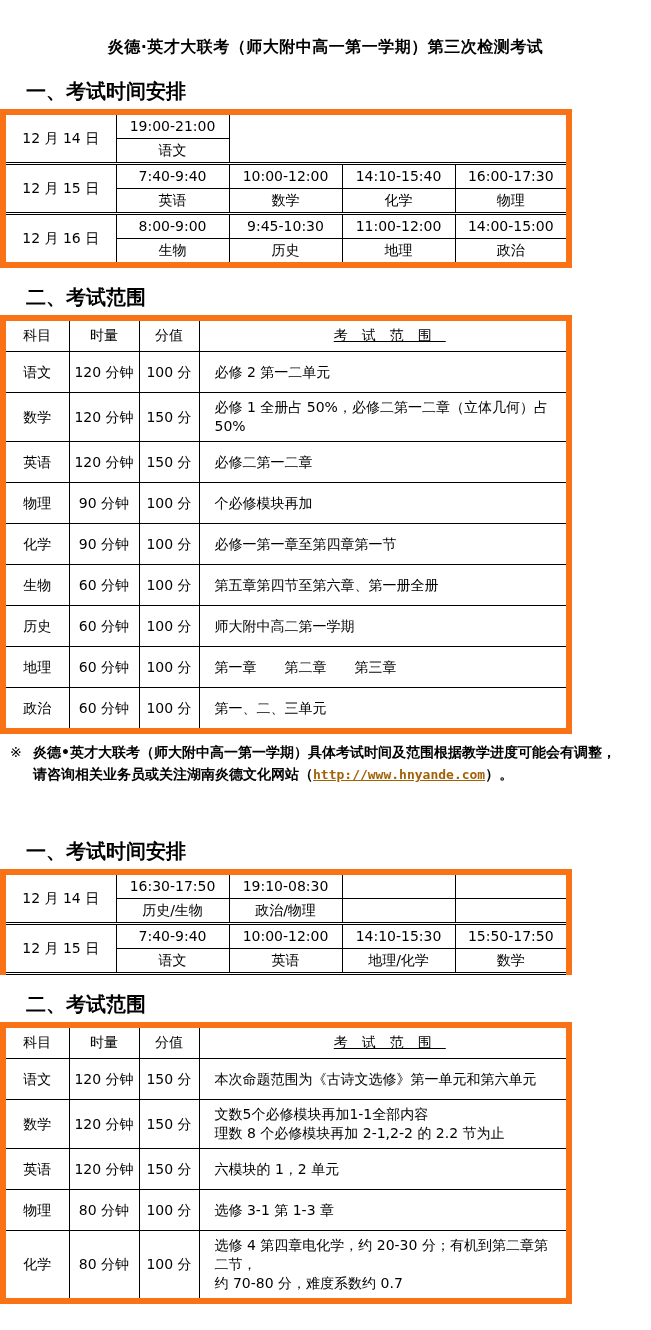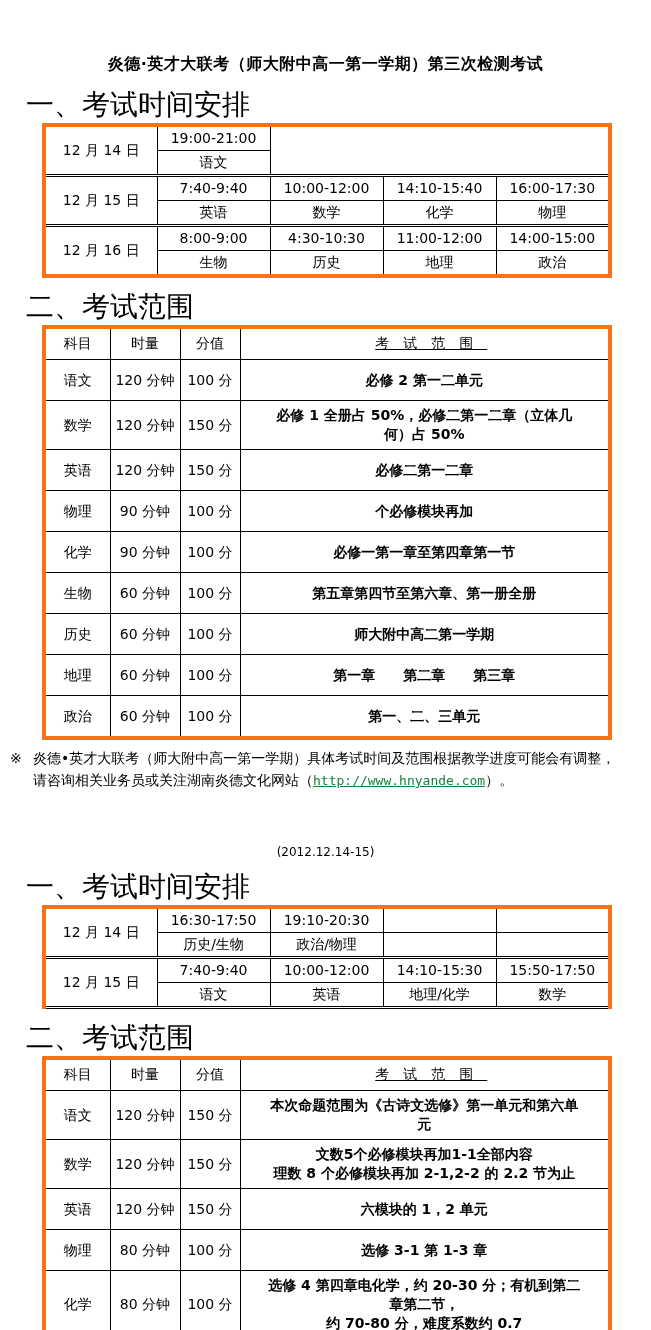--- a/index.html
+++ b/index.html
@@ -10,47 +10,46 @@
     font-family: "DejaVu Sans", sans-serif;
   }
   .page {
     width: 651px;
     min-height: 1330px;
     box-sizing: border-box;
     padding-top: 36px;
     background: #ffffff;
   }
   .exam-title {
-    margin: 17px;
+    margin: 0;
     text-align: center;
     font-size: 16px;
     font-weight: bold;
     line-height: 22px;
     letter-spacing: 0.5px;
   }
   .exam-subtitle {
     text-align: center;
     font-size: 12px;
     line-height: 16px;
     margin-top: 5px;
   }
   .section-heading {
-    font-size: 28px;
-    font-weight: normal;
+    font-size: 20px;
+    font-weight: bold;
     line-height: 26px;
-    margin: 14px 0 5px 26px;
+    margin: 20px 0 5px 26px;
   }
   .section-heading.range-heading { margin-top: 16px; }
 
   table.doc-table {
     border-collapse: collapse;
     table-layout: fixed;
     width: 566px;
-    margin-left: 42px;
-    border: 4px solid #f97316;
+    border: 6px solid #f97316;
   }
   table.doc-table td, table.doc-table th {
     border: 1px solid #000;
     font-size: 14px;
     font-weight: normal;
     overflow: hidden;
   }
   
   .schedule td {
     text-align: center;
@@ -68,40 +67,39 @@
     padding: 0;
   }
   .ranges th.spaced { letter-spacing: 14px; text-indent: 14px; text-decoration: underline; }
   .ranges td {
     height: 30px;
     line-height: 19px;
     padding: 2px 0;
     text-align: center;
   }
   .ranges td.c-range {
-    text-align: center;
-    padding: 5px 25px;
+    text-align: left;
+    padding: 5px 15px;
     white-space: pre-line;
-    font-weight: bold;
   }
   .note {
     display: flex;
     margin: 7px 0 0 10px;
     width: 634px;
     font-size: 14px;
     line-height: 22px;
   }
   .note .marker { width: 23px; flex-shrink: 0; }
-  .note .note-text { flex: 1; white-space: pre-line; }
+  .note .note-text { flex: 1; white-space: pre-line; font-weight: bold; }
   .url {
     font-family: "DejaVu Sans Mono", "Liberation Mono", monospace;
     font-size: 13px;
   }
   .url.link-blue {
-    color: #15803d;
+    color: #a16207;
     text-decoration: underline;
     cursor: pointer;
   }
   .exam-block.second { margin-top: 52px; }
 </style>
 </head>
 <body>
 
 <div class="page">
 
@@ -135,21 +133,21 @@
           </tr>
           <tr>
             <td class="subject-cell">英语</td>
             <td class="subject-cell">数学</td>
             <td class="subject-cell">化学</td>
             <td class="subject-cell">物理</td>
           </tr>
           <tr class="group-start">
             <td class="date-cell" rowspan="2">12 月 16 日</td>
             <td class="time-cell">8:00-9:00</td>
-            <td class="time-cell">4:30-10:30</td>
+            <td class="time-cell">9:45-10:30</td>
             <td class="time-cell">11:00-12:00</td>
             <td class="time-cell">14:00-15:00</td>
           </tr>
           <tr>
             <td class="subject-cell">生物</td>
             <td class="subject-cell">历史</td>
             <td class="subject-cell">地理</td>
             <td class="subject-cell">政治</td>
           </tr>
         </tbody>
@@ -228,36 +226,35 @@
       </table>
 
     <div class="note">
       <span class="marker">※</span>
       <span class="note-text"><span>炎德•英才大联考（师大附中高一第一学期）具体考试时间及范围根据教学进度可能会有调整，
 请咨询相关业务员或关注湖南炎德文化网站（</span><a class="url link-blue">http://www.hnyande.com</a><span>）。</span></span>
     </div>
   </section>
 
   <section class="exam-block second">
-    <div class="exam-subtitle">(2012.12.14-15)</div>
 
     <h2 class="section-heading">一、考试时间安排</h2>
     <table class="doc-table schedule double-bottom" id="exam2-schedule">
         <colgroup>
           <col style="width: 113px;">
           <col style="width: 113px;">
           <col style="width: 113px;">
           <col style="width: 113px;">
           <col style="width: 114px;">
         </colgroup>
         <tbody>
           <tr>
             <td class="date-cell" rowspan="2">12 月 14 日</td>
             <td class="time-cell">16:30-17:50</td>
-            <td class="time-cell">19:10-20:30</td>
+            <td class="time-cell">19:10-08:30</td>
             <td class="time-cell"></td>
             <td class="time-cell"></td>
           </tr>
           <tr>
             <td class="subject-cell">历史/生物</td>
             <td class="subject-cell">政治/物理</td>
             <td class="subject-cell"></td>
             <td class="subject-cell"></td>
           </tr>
           <tr class="group-start">

